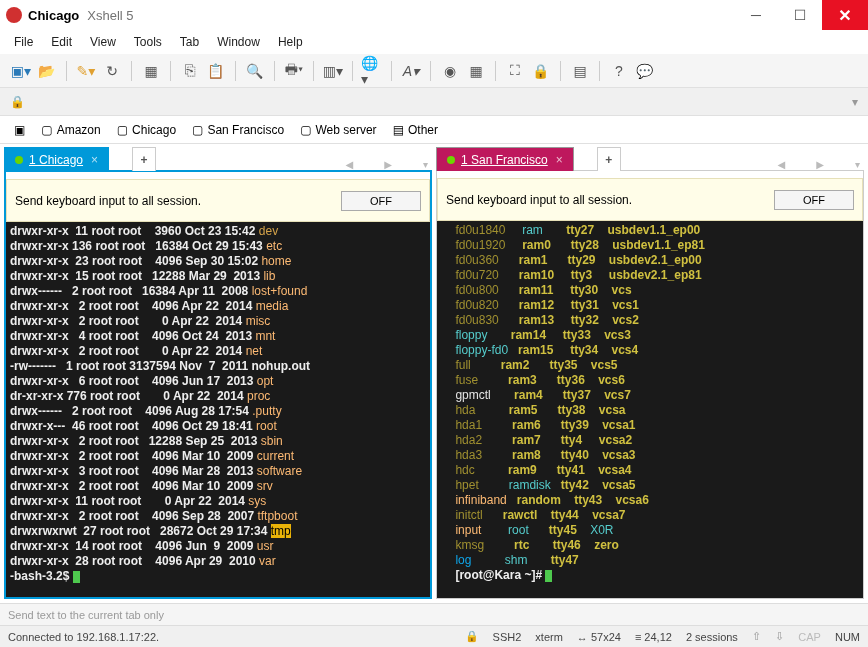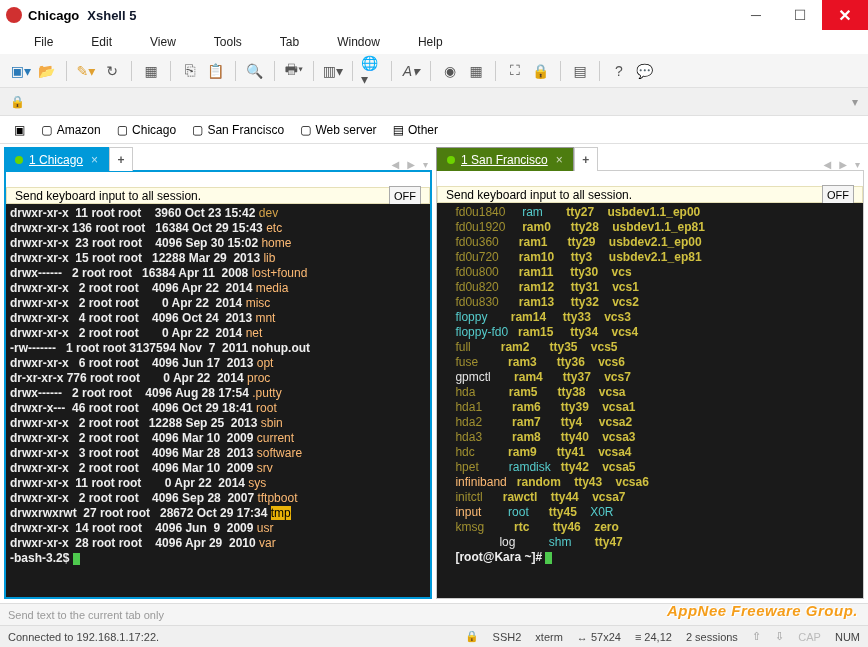--- a/index.html
+++ b/index.html
@@ -1,56 +1,56 @@
 <!DOCTYPE html>
 <html><head>
 <meta charset="utf-8">
 <style>
 * { margin: 0; padding: 0; box-sizing: border-box; font-family: "Segoe UI", Tahoma, sans-serif; }
 body { width: 868px; height: 647px; background: #fff; display: flex; flex-direction: column; font-size: 12px; }
 .titlebar { height: 30px; background: #fff; display: flex; align-items: center; padding-left: 6px; }
 .titlebar .logo { width: 16px; height: 16px; background: #d03030; border-radius: 50%; margin-right: 6px; }
 .titlebar .title { font-weight: bold; font-size: 13px; margin-right: 8px; }
-.titlebar .subtitle { color: #0f172a; font-size: 13px; font-weight: bold; }
+.titlebar .subtitle { color: #737373; font-size: 13px; }
 .titlebar .spacer { flex: 1; }
 .titlebar .winbtn { width: 44px; height: 30px; display:flex; align-items:center; justify-content:center; font-size:14px; color:#555; }
 .titlebar .winbtn.close { background: #e81123; color: #fff; width: 46px; font-size:16px; font-weight:bold; }
 .menubar { height: 24px; display: flex; align-items: center; padding: 0 14px; gap: 18px; color: #222; }
-.menubar span { cursor: default; margin-left: 20px; }
+.menubar span { cursor: default; }
 .toolbar { height: 34px; display: flex; align-items: center; padding: 0 10px; gap: 4px; border-bottom: 1px solid #e0e0e0; background: #f5f5f5; }
 .tbtn { width: 22px; height: 22px; display:flex; align-items:center; justify-content:center; color:#555; font-size:14px; }
 .tsep { width: 1px; height: 20px; background: #ccc; margin: 0 4px; }
 .addrbar { height: 28px; display: flex; align-items: center; padding: 0 10px; background: #f0f0f0; border-bottom: 1px solid #e0e0e0; }
 .addrbar .lock { color:#999; margin-right:6px; }
 .addrbar .addr { flex:1; color:#999;margin-top:48px; }
 .addrbar .drop { color:#999; }
 .bookmarks { height: 28px; display: flex; align-items: center; padding: 0 8px; gap: 4px; background: #fff; border-bottom: 1px solid #e0e0e0; }
 .bkm { display:flex; align-items:center; gap:4px; padding: 2px 6px; }
 .bkm .ico { font-size:12px; }
 .panes { flex:1; display:flex; gap:4px; padding: 0 4px 4px 4px; min-height: 0; }
 .pane { flex:1; display:flex; flex-direction:column; min-width:0; }
-.tabrow { height: 26px; display:flex; align-items:flex-end; }
+.tabrow { height: 26px; display:flex; align-items:flex-end;gap:23px; }
 .tab { height: 24px; display:flex; align-items:center; padding: 0 10px; font-size:12px; border:1px solid #ccc; background:#fff; border-bottom:none; position:relative; top:1px; }
 .tab.active-blue { background:#0099d9; color:#fff; border-color:#0099d9; }
-.tab.active-gray { background:#4d7c0f; color:#fff; border-color:#999; }
+.tab.active-gray { background:#be185d; color:#fff; border-color:#999; }
 .tab .dot { width:8px; height:8px; border-radius:50%; background:#6dd400; margin-right:6px; }
 .tab .x { margin-left:8px; opacity:.7; }
 .tab.add { width:24px; justify-content:center; padding:0; font-weight:bold; color:#555; }
 .tabrow .spacer { flex:1; }
 .tabrow .nav { color:#bbb; padding: 0 4px; font-size:10px;}
-.infobar { height: 17px; background:#fffde8; border:1px solid #e6e0b8; display:flex; align-items:center; padding:0 8px; justify-content:space-between; margin-top:15px; }
-.infobar .btn { border:1px solid #aaa; padding:3px 4px; background:#f5f5f5; font-size:11px; }
+.infobar { height: 43px; background:#fffde8; border:1px solid #e6e0b8; display:flex; align-items:center; padding:0 8px; justify-content:space-between; margin-top:7px; }
+.infobar .btn { border:1px solid #aaa; padding:3px 28px; background:#f5f5f5; font-size:11px; }
 .terminal { flex:1; background:#1a1a1a; color:#eee; font-family: Consolas,"Courier New",monospace; font-size:12px; line-height:14px; padding:2px 4px; overflow:hidden; white-space:pre; }
 .c-blue { color:#fdba74; }
 .c-cyan { color:#55cccc; }
 .c-yellow { color:#d0c040; font-weight:bold; }
 .c-dyellow { color:#a09030; }
 .c-orange { color:#d5a34a; }
 .c-green-bg { background:#eab308; color:#000; }
-.c-pink { color:#e5e5e5;margin-left:44px; }
+.c-pink { color:#0ea5e9; }
 .c-white { color:#eeeeee;font-weight:bold; }
 .c-gray { color:#e5e5e5; }
 .cursor { display:inline-block; width:7px; height:12px; background:#4ec94e; vertical-align:middle; }
 .inputbar { height:22px; background:#f5f5f5; border-top:1px solid #ddd; display:flex; align-items:center; padding:0 8px; color:#999; font-size:11px; position:relative;}
 .watermark { position:absolute; right:10px; top:-2px; font-weight:bold; font-style:italic; color:#f59e1b; font-size:15px; text-shadow:1px 1px 0 #fff, -1px -1px 0 #fff; letter-spacing:.5px; }
 .statusbar { height:22px; background:#f0f0f0; border-top:1px solid #ddd; display:flex; align-items:center; padding:0 8px; font-size:11px; color:#444; gap:14px; }
 .statusbar .spacer { flex:1; }
 .statusbar .sico { color:#999; }
 .pane-wrap { border:1px solid #ccc; flex:1; display:flex; flex-direction:column; min-height:0; }
 .pane-wrap.blue { border:2px solid #0099d9; }
@@ -232,21 +232,20 @@
   <span class="c-blue">input        </span><span class="c-cyan">root      </span><span class="c-yellow">tty45    </span><span class="c-cyan">X0R             </span>
   <span class="c-dyellow">kmsg         </span><span class="c-yellow">rtc       </span><span class="c-yellow">tty46    </span><span class="c-yellow">zero            </span>
   <span class="c-pink">log          </span><span class="c-cyan">shm       </span><span class="c-yellow">tty47    </span><span class="">                </span>
   <span class="c-white">[root@Kara ~]# </span><span class="cursor"></span></div>
     </div>
   </div>
 </div>
 
 <div class="inputbar">
   <span>Send text to the current tab only</span>
-  <span class="watermark">AppNee Freeware Group.</span>
 </div>
 
 <div class="statusbar">
   <span>Connected to 192.168.1.17:22.</span>
   <div class="spacer"></div>
   <span class="sico">🔒</span>
   <span>SSH2</span>
   <span>xterm</span>
   <span>↔ <span>57x24</span></span>
   <span>≡ <span>24,12</span></span>

